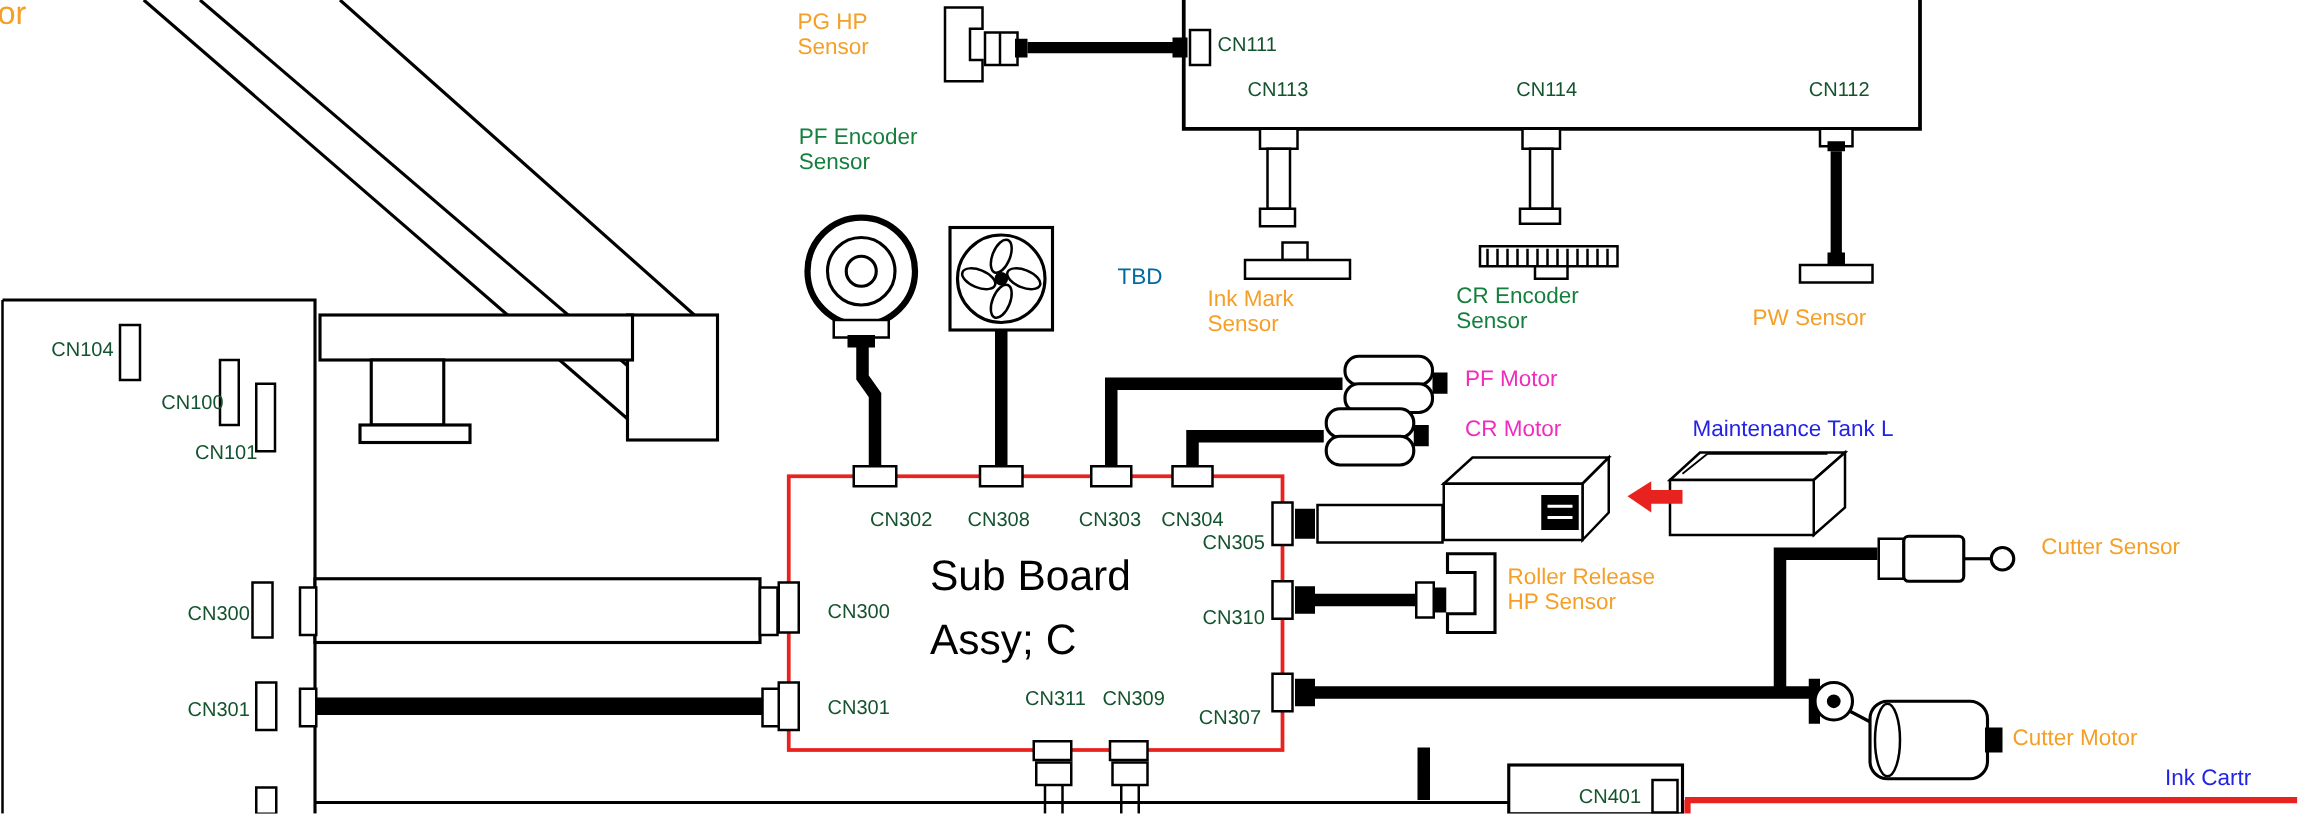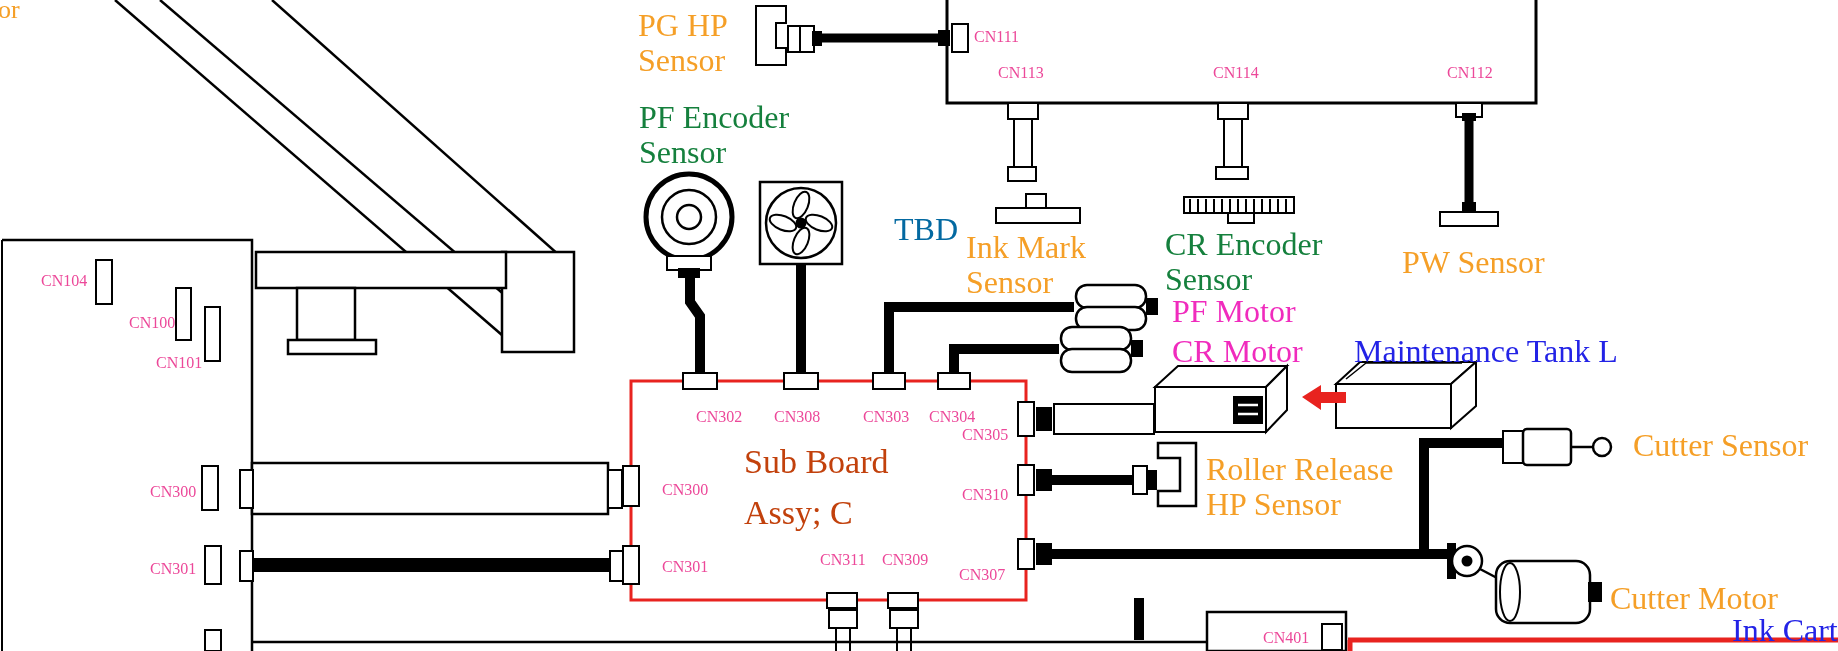--- a/index.html
+++ b/index.html
@@ -1,28 +1,28 @@
 <!DOCTYPE html>
 <html><head>
 <meta charset="utf-8">
 <style>
   * { margin:0; padding:0; box-sizing:border-box; }
   html,body { background:#fff; }
   body { font-family:"Liberation Sans", sans-serif; }
-  #stage { position:relative; width:1838px; height:651px; background:#fff; overflow:hidden;font-family:Liberation Serif, serif; }
+  #stage { position:relative; width:1838px; height:651px; background:#fff; overflow:hidden; }
   #stage svg { position:absolute; left:0; top:0; }
-  .label { position:absolute; font-size:32px; line-height:1.1; white-space:nowrap; color:#000; }
+  .label { position:absolute; font-size:18px; line-height:1.1; white-space:nowrap; color:#000; }
   .label .ln { display:block; }
-  .small { font-size:16px; color:#ec4899; }
+  .small { font-size:16px; color:#14532d; }
   .orange  { color:#f59f27; }
   .darkred { color:#15803d; }
   .red     { color:#0369a1;margin-left:48px; }
   .magenta { color:#f02bbd;text-align:center; }
   .blue    { color:#2323e6; }
-  .green   { color:#c2410c; }
+  .green   { color:#000000; }
   .subboard-label { font-size:34px; }
   .subboard-label .ln { line-height:1.5; }
   .frag { font-size:26px; }
 </style>
 </head>
 <body>
 
 <div id="stage">
 
 <svg width="1838" height="651" viewBox="0 0 1838 651">

